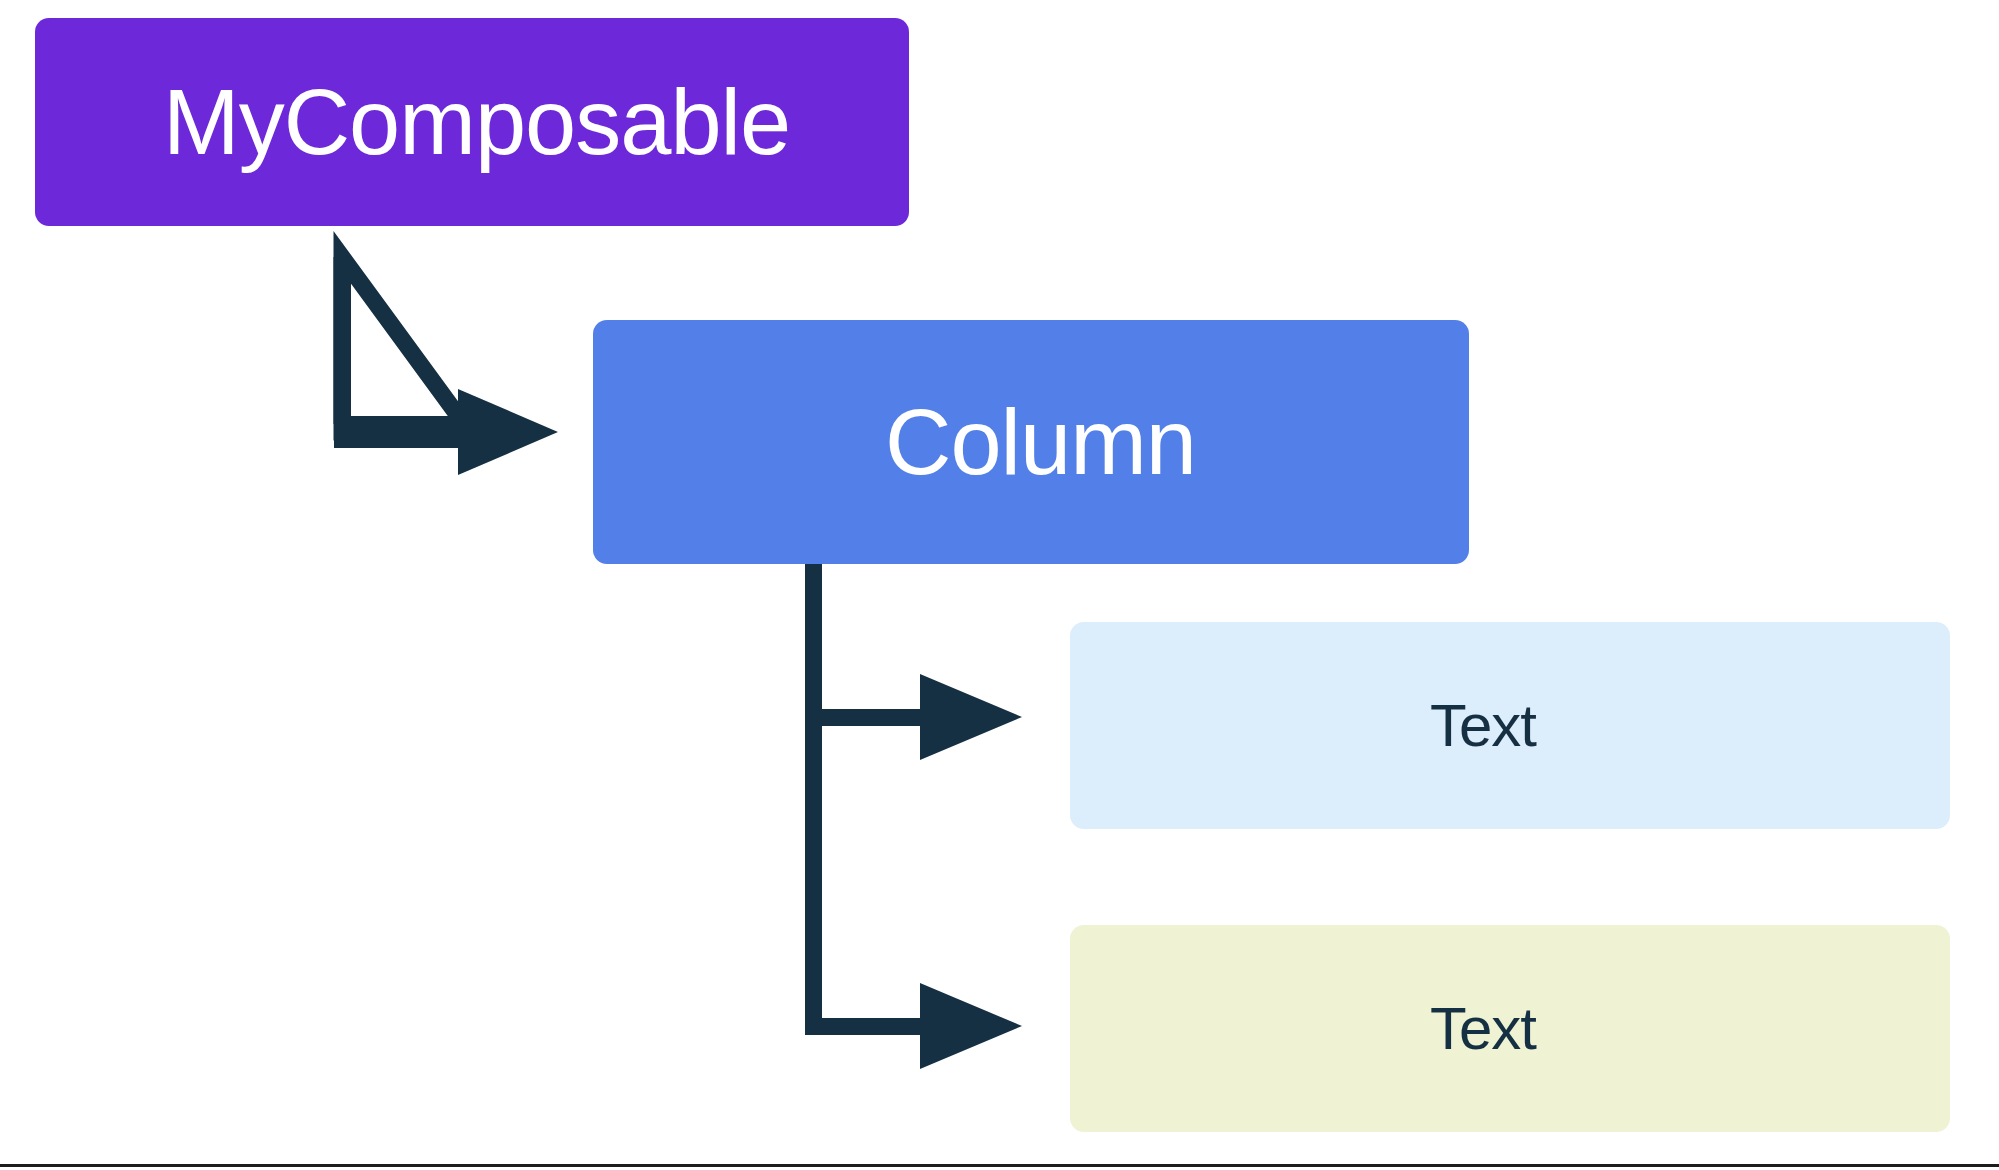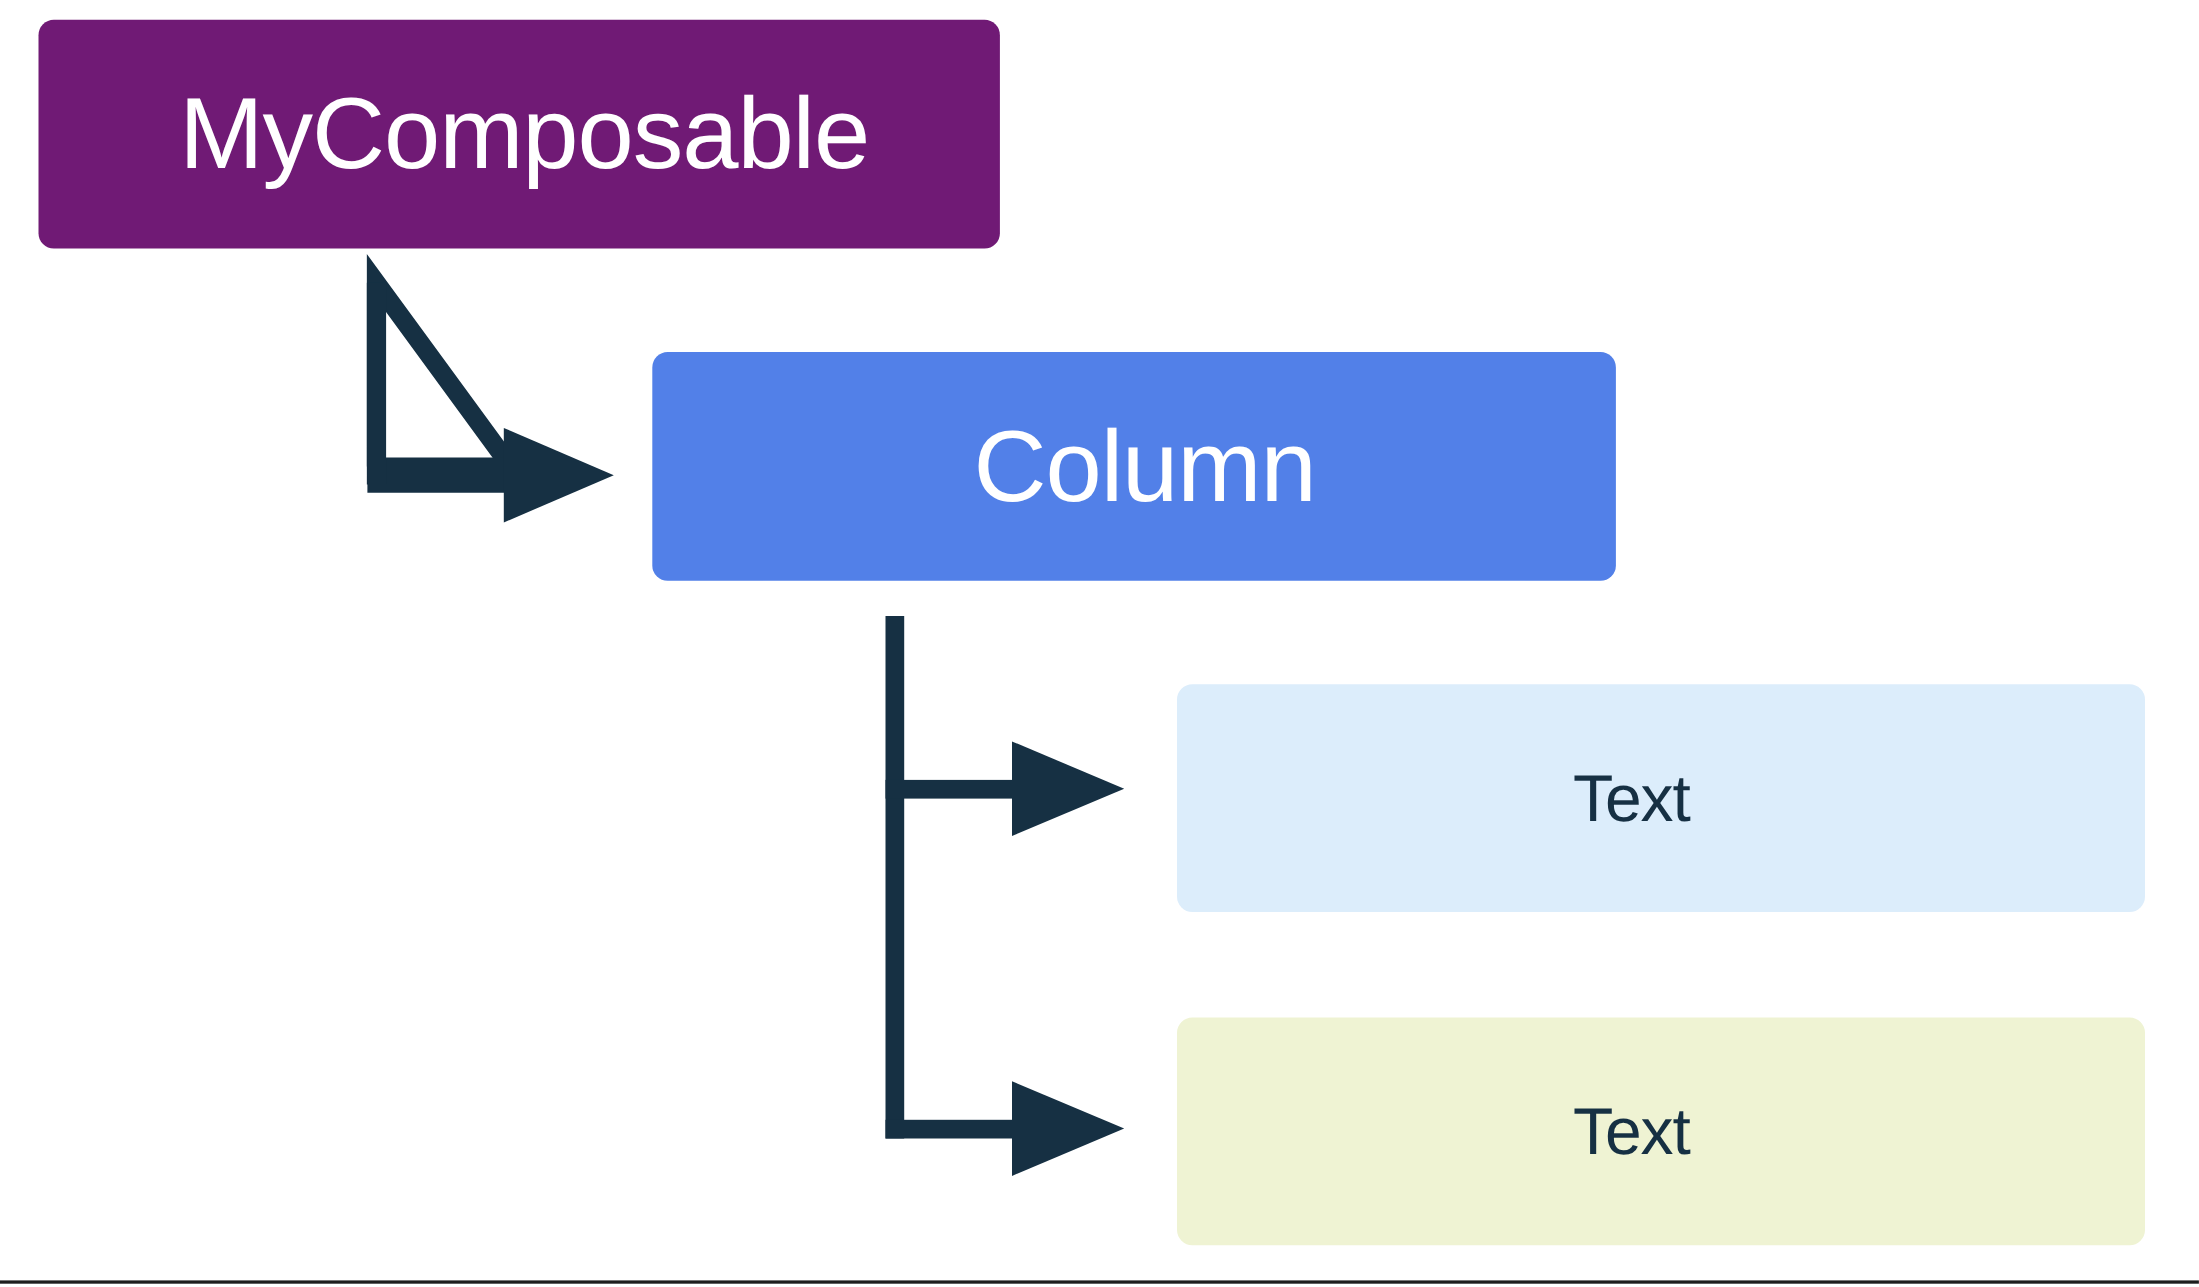--- a/index.html
+++ b/index.html
@@ -44,21 +44,21 @@
     color: #ffffff;
     font-size: 92px;
     font-family: "Liberation Sans Narrow", "Liberation Sans", "DejaVu Sans Condensed", sans-serif;
     font-stretch: condensed;
     letter-spacing: -1px;
   }
   #node-column {
     left: 593px;
     top: 320px;
     width: 876px;
-    height: 208px;
+    height: 244px;
     background: #5280E8;
     justify-content: flex-start;
     padding-left: 292px;
   }
   #node-column .node-label {
     color: #ffffff;
     font-size: 92px;
     font-family: "Liberation Sans Narrow", "Liberation Sans", "DejaVu Sans Condensed", sans-serif;
     font-stretch: condensed;
     letter-spacing: -1px;
@@ -131,21 +131,21 @@
       <rect x="805" y="709" width="127" height="17" fill="#163043"></rect>
       <polygon points="920,674 1022,717 920,760" fill="#163043"></polygon>
     </g>
 
     <g>
       <rect x="805" y="1018" width="127" height="17" fill="#163043"></rect>
       <polygon points="920,983 1022,1026 920,1069" fill="#163043"></polygon>
     </g>
   </svg>
 
-  <div class="node" id="node-root" style="background: #701a75;">
+  <div class="node" id="node-root" style="background: #6d28d9;">
     <span class="node-label" style="color: rgb(255, 255, 255);">MyComposable</span>
   </div>
 
   <div class="node" id="node-column" style="background: rgb(82, 128, 232);">
     <span class="node-label" style="color: rgb(255, 255, 255);">Column</span>
   </div>
 
   <div class="node" id="node-text-1" style="background: rgb(220, 237, 251);">
     <span class="node-label" style="color: rgb(22, 48, 67);">Text</span>
   </div>

